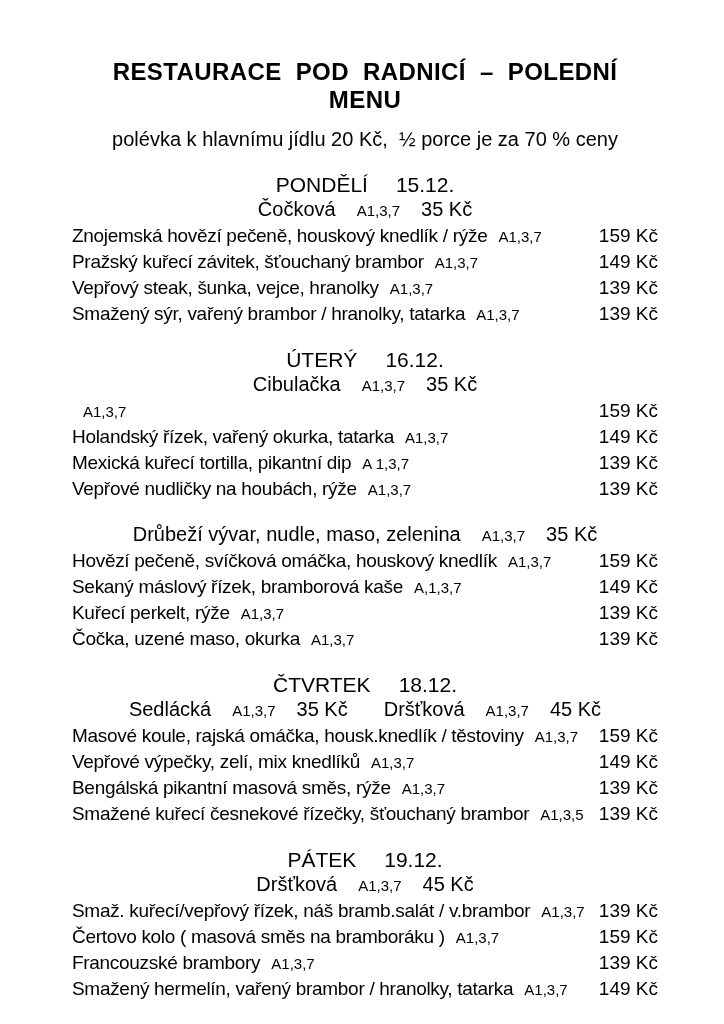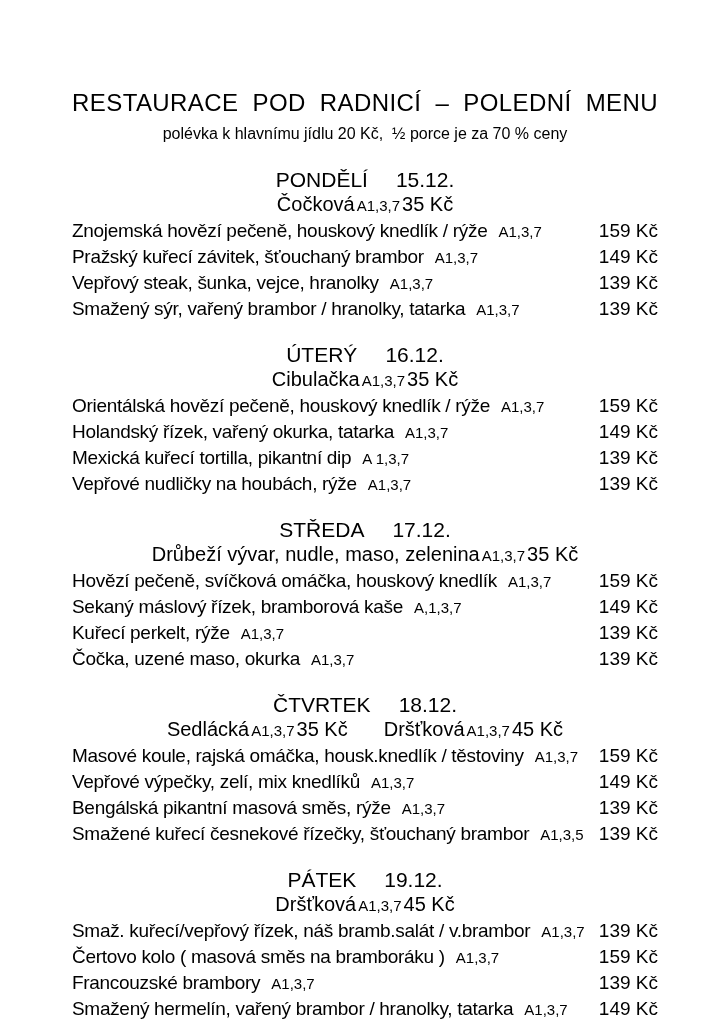--- a/index.html
+++ b/index.html
@@ -15,30 +15,29 @@
     height: 1024px;
     background: #ffffff;
     box-sizing: border-box;
     padding: 58px 66px 0 72px;
     overflow: hidden;
   }
   .title {
     text-align: center;
     font-size: 24px;
     line-height: 28px;
-    font-weight: normal;
+    font-weight: bold;
     letter-spacing: 0.4px;
     white-space: pre-wrap;
-    margin-top: 31px;
   }
   .subtitle {
     text-align: center;
-    font-size: 16px;
+    font-size: 20px;
     line-height: 26px;
-    margin-top: 4px;
+    margin-top: 12px;
     white-space: pre-wrap;
   }
   .day {
     margin-top: 20px;
   }
   .day:first-of-type {
     margin-top: 20px;
   }
   .day-header {
     display: flex;
@@ -52,21 +51,21 @@
     display: flex;
     justify-content: center;
     align-items: baseline;
     gap: 36px;
     font-size: 20px;
     line-height: 25px;
   }
   .soup {
     display: flex;
     align-items: baseline;
-    gap: 2px;
+    gap: 21px;
     white-space: nowrap;
     text-align: right;
   }
   .item {
     display: flex;
     align-items: baseline;
     font-size: 19px;
     line-height: 25px;
     letter-spacing: -0.3px;
     white-space: nowrap;
@@ -138,21 +137,20 @@
       <span>16.12.</span>
     </div>
     <div class="soups">
       <span class="soup">
         <span>Cibulačka</span>
         <span class="allergen">A1,3,7</span>
         <span>35 Kč</span>
       </span>
     </div>
     <div class="item">
-      <span class="dish-name">Orientálská hovězí pečeně, houskový knedlík / rýže</span>
       <span class="allergen">A1,3,7</span>
       <span class="price">159 Kč</span>
     </div>
     <div class="item">
       <span class="dish-name">Holandský řízek, vařený okurka, tatarka</span>
       <span class="allergen">A1,3,7</span>
       <span class="price">149 Kč</span>
     </div>
     <div class="item">
       <span class="dish-name">Mexická kuřecí tortilla, pikantní dip</span>
@@ -160,24 +158,20 @@
       <span class="price">139 Kč</span>
     </div>
     <div class="item">
       <span class="dish-name">Vepřové nudličky na houbách, rýže</span>
       <span class="allergen">A1,3,7</span>
       <span class="price">139 Kč</span>
     </div>
   </section>
 
   <section class="day">
-    <div class="day-header">
-      <span>STŘEDA</span>
-      <span>17.12.</span>
-    </div>
     <div class="soups">
       <span class="soup">
         <span>Drůbeží vývar, nudle, maso, zelenina</span>
         <span class="allergen">A1,3,7</span>
         <span>35 Kč</span>
       </span>
     </div>
     <div class="item">
       <span class="dish-name">Hovězí pečeně, svíčková omáčka, houskový knedlík</span>
       <span class="allergen">A1,3,7</span>

